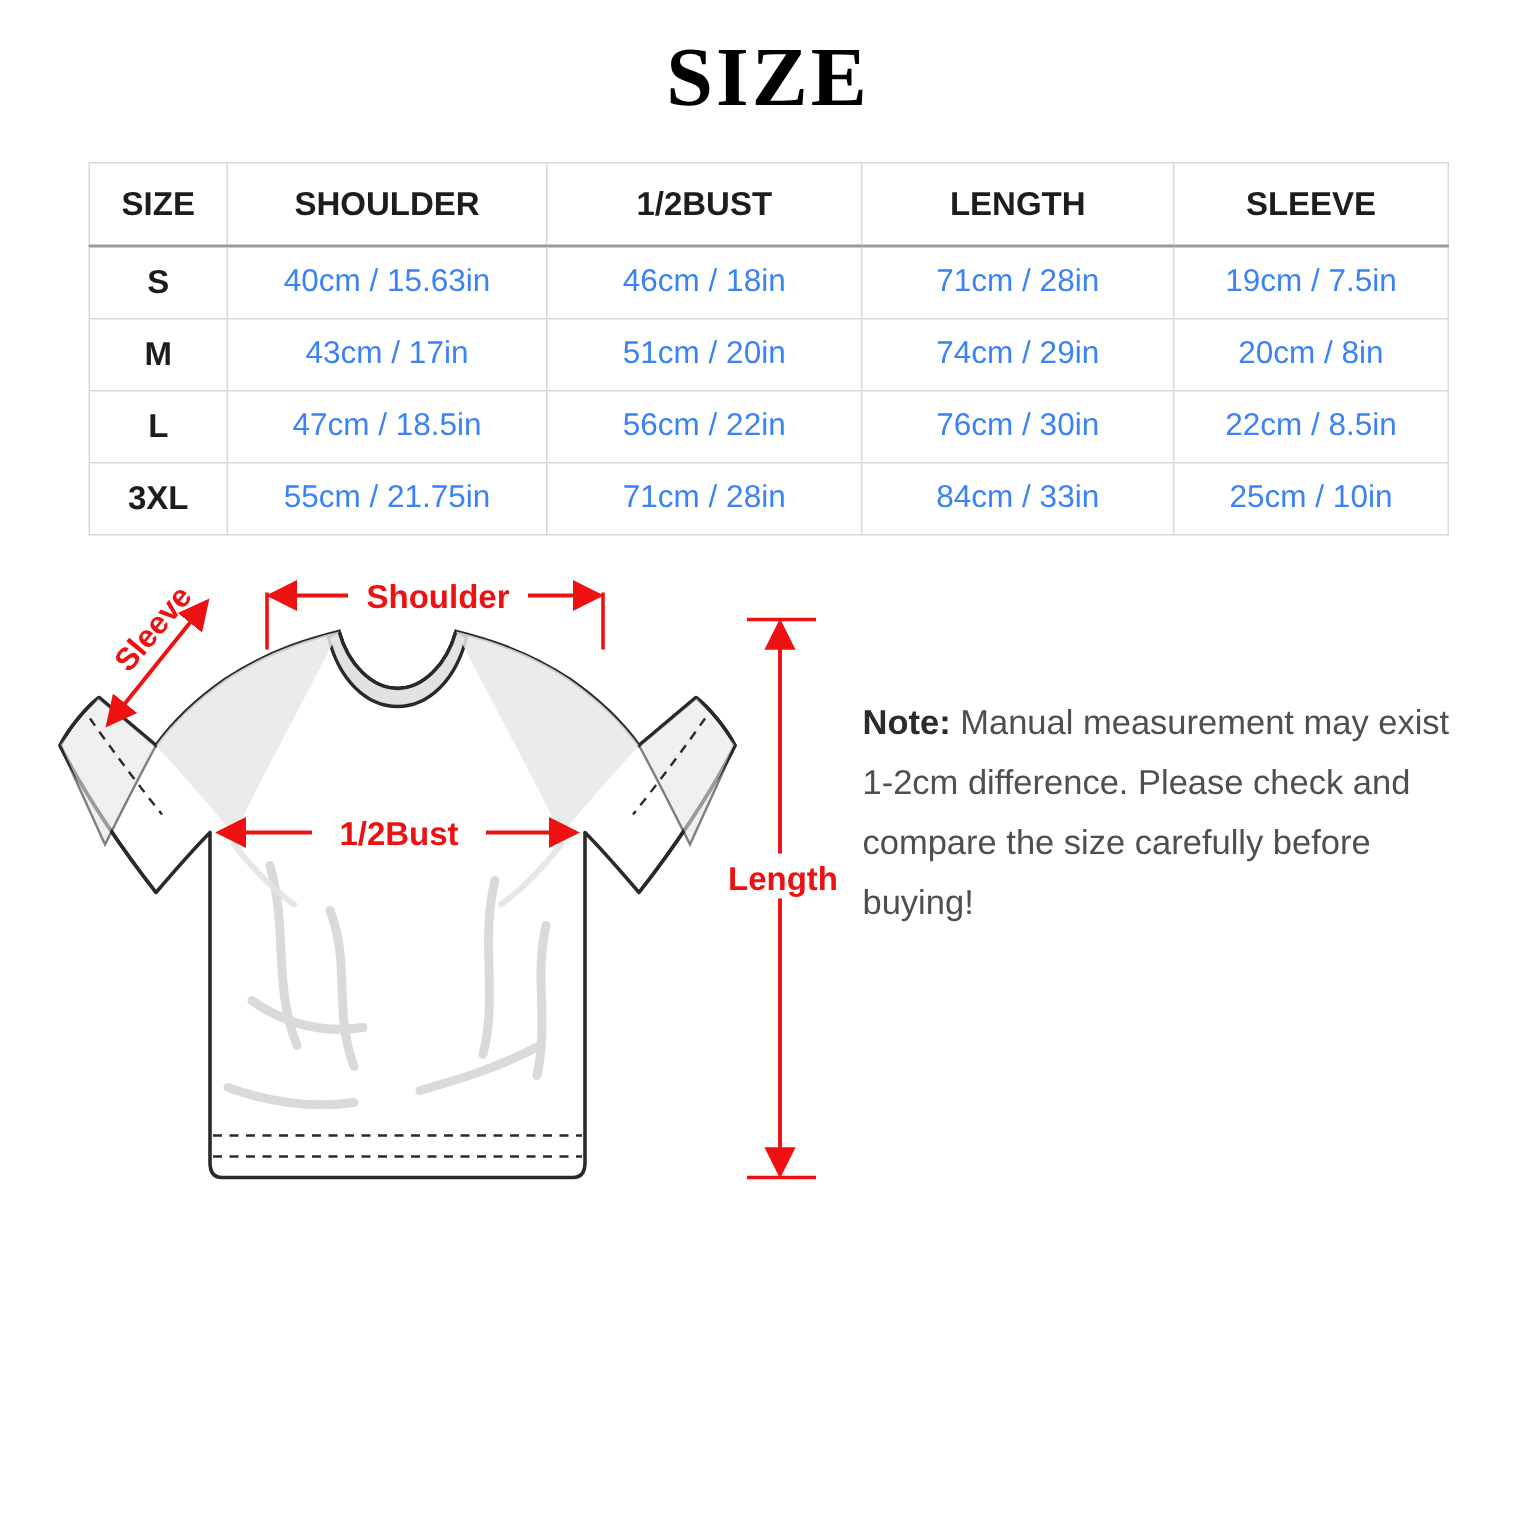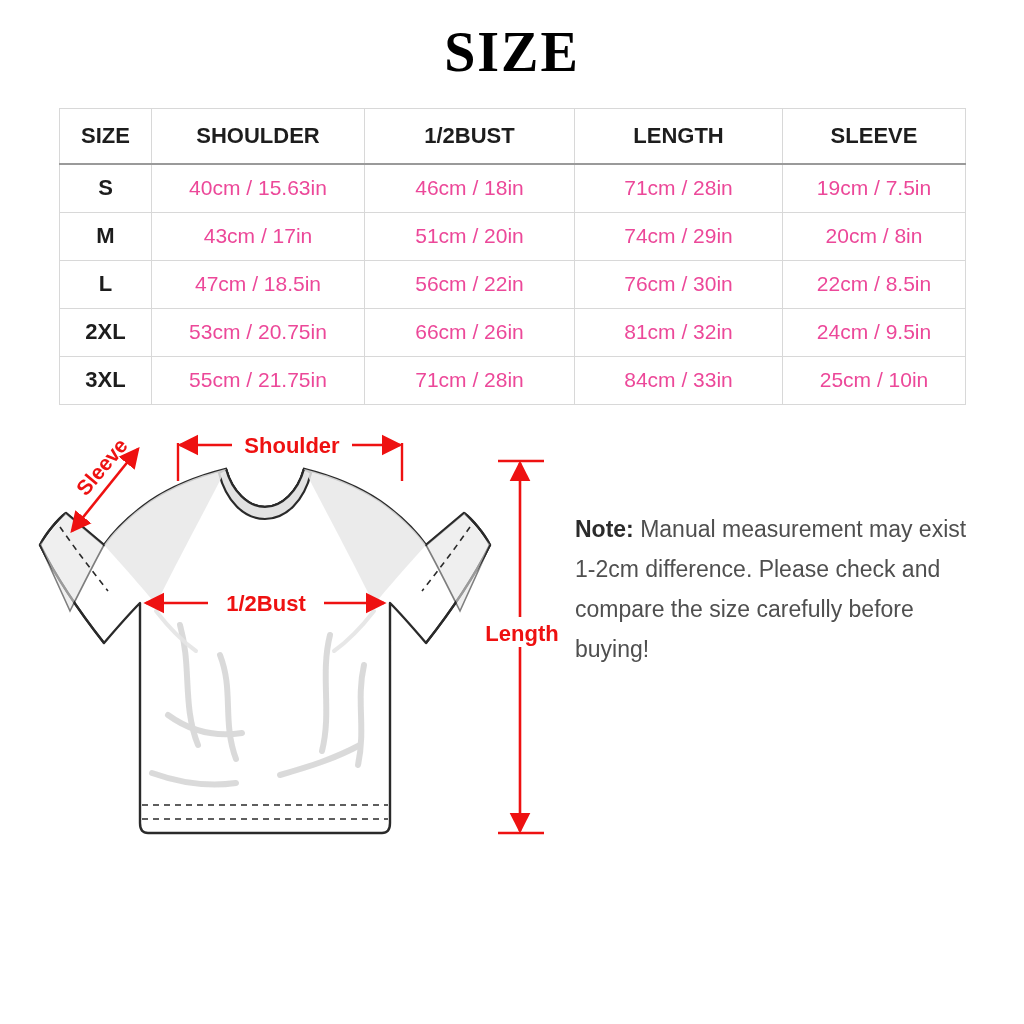--- a/index.html
+++ b/index.html
@@ -38,21 +38,21 @@
     border-collapse: collapse;
     table-layout: fixed;
   }
   table.size-table th,
   table.size-table td {
     border: 1px solid #d8d8d8;
     height: 45px;
     text-align: center;
     vertical-align: middle;
     font-size: 21px;
-    color: #ec4899;
+    color: #3b82f6;
     font-weight: normal;
   }
   table.size-table thead th {
     font-weight: 700;
     font-size: 22px;
     color: #1d1d1d;
     height: 52px;
     border-bottom: 2px solid #9a9a9a;
   }
   table.size-table tbody td.size-col {
@@ -133,27 +133,20 @@
         <td>51cm / 20in</td>
         <td>74cm / 29in</td>
         <td>20cm / 8in</td>
       </tr>
       <tr>
         <td class="size-col">L</td>
         <td>47cm / 18.5in</td>
         <td>56cm / 22in</td>
         <td>76cm / 30in</td>
         <td>22cm / 8.5in</td>
-      </tr>
-      <tr>
-        <td class="size-col">2XL</td>
-        <td>53cm / 20.75in</td>
-        <td>66cm / 26in</td>
-        <td>81cm / 32in</td>
-        <td>24cm / 9.5in</td>
       </tr>
       <tr>
         <td class="size-col">3XL</td>
         <td>55cm / 21.75in</td>
         <td>71cm / 28in</td>
         <td>84cm / 33in</td>
         <td>25cm / 10in</td>
       </tr>
     </tbody>
   </table>

